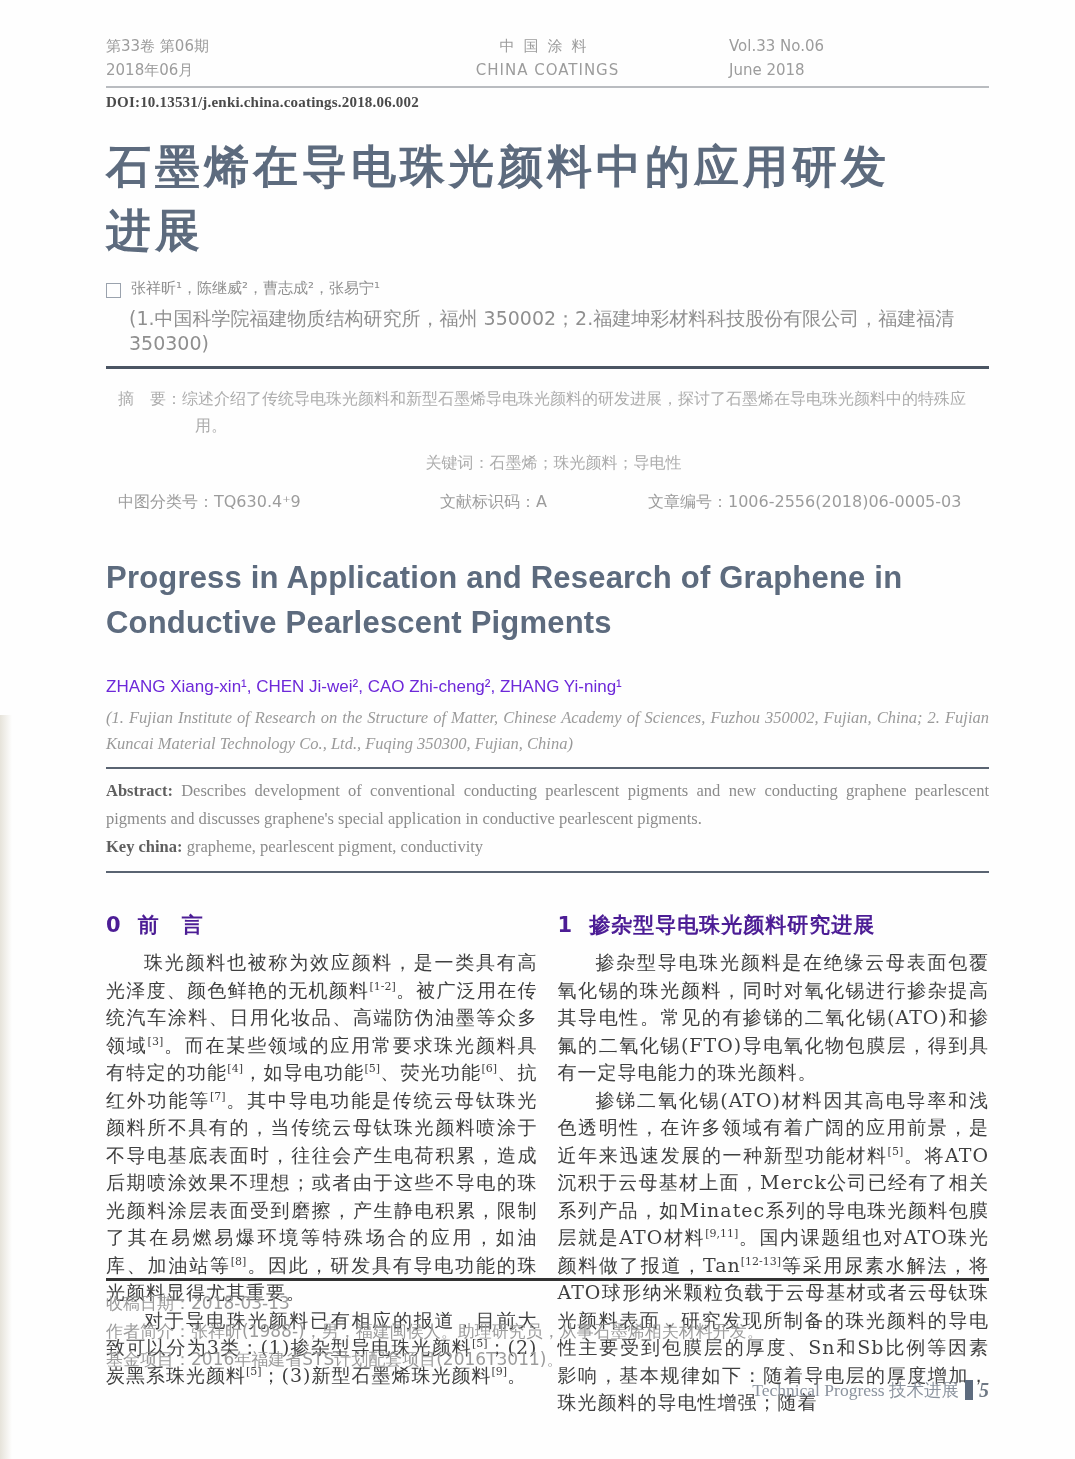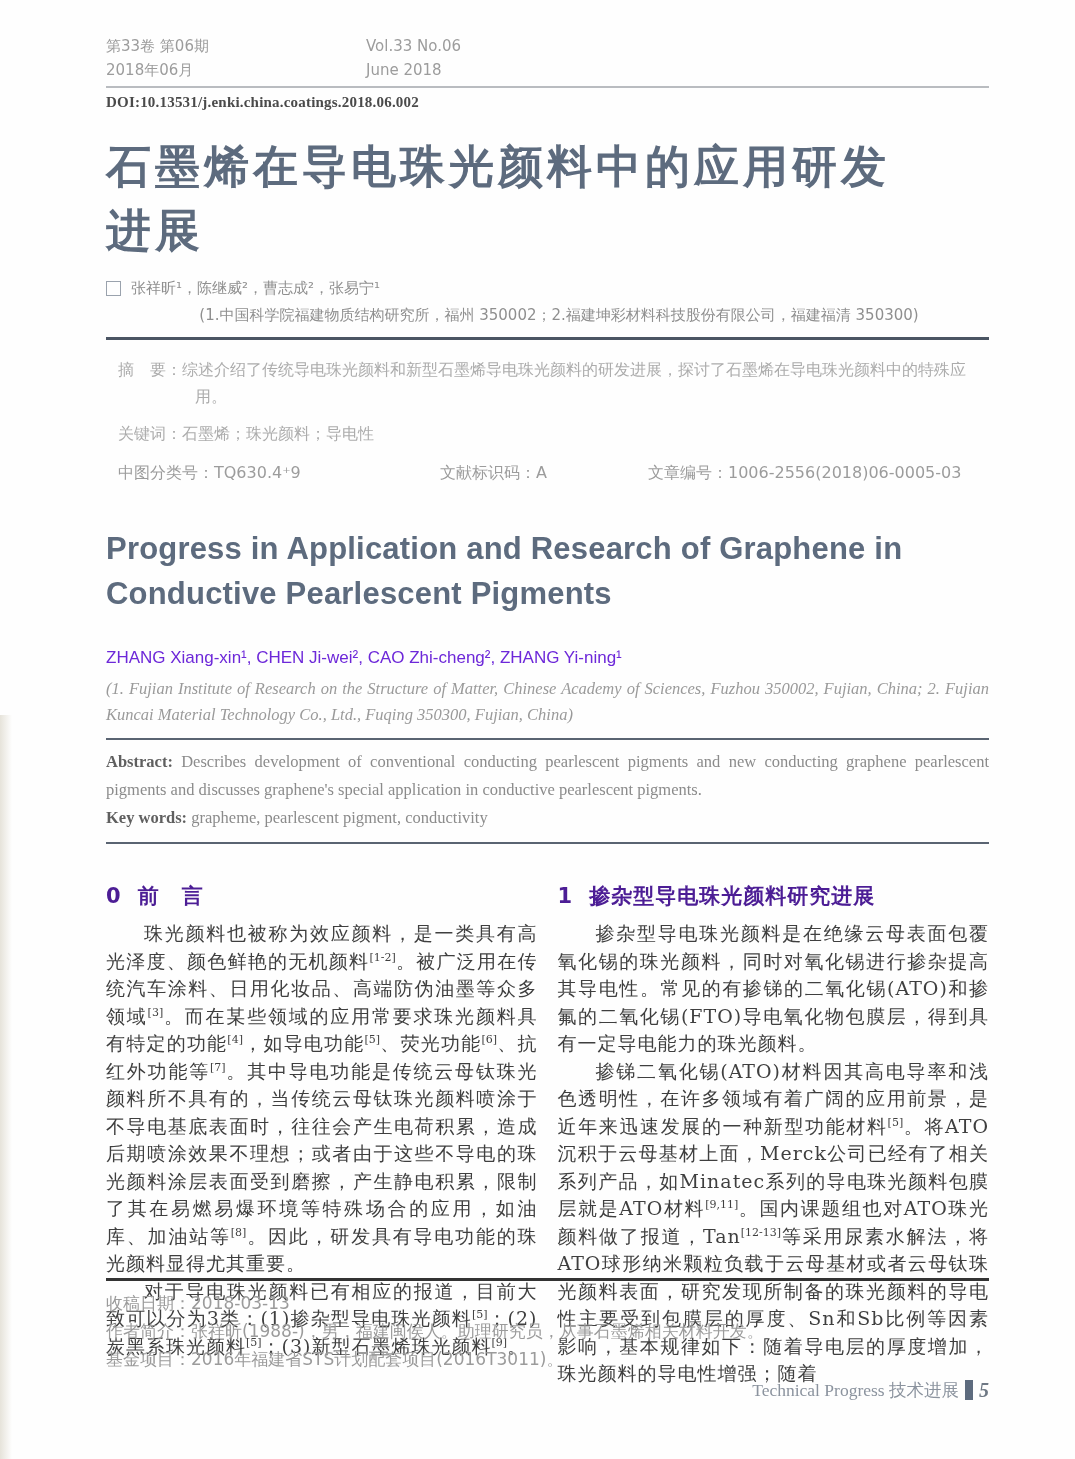--- a/index.html
+++ b/index.html
@@ -24,28 +24,28 @@
   .jheader .hc .cn{letter-spacing:9px;}
   .jheader .hc .en{letter-spacing:1px;}
   .jheader .hr{width:260px;text-align:left;}
   .header-rule{height:2px;background:#b9bcc0;margin-top:4px;}
   .doi{font-family:"Liberation Serif",serif;font-weight:600;color:#4a4a4a;font-size:15px;margin-top:6px;letter-spacing:.2px;}
   
   .title-cn{
     margin:24px 0 0 0;color:#5d6b7e;font-weight:700;
     font-size:45px;line-height:64px;letter-spacing:4px;
   }
-  .authors-cn{margin-top:16px;color:#8f8f8f;font-size:15px;display:flex;align-items:center;gap:10px;}
+  .authors-cn{margin-top:16px;color:#8f8f8f;font-size:15px;display:flex;align-items:flex-end;gap:10px;}
   .authors-cn .sq{width:13px;height:13px;border:1.5px solid #9aa2ad;display:inline-block;flex:0 0 auto;}
-  .affil-cn{margin-top:8px;color:#8f8f8f;font-size:15px;padding-left:23px;text-align:center;}
+  .affil-cn{margin-top:8px;color:#8f8f8f;font-size:19px;padding-left:23px;}
   .rule-thick{height:3px;background:#4b5563;margin-top:12px;}
   
   .abs-cn{margin-top:16px;color:#acacac;font-size:16px;line-height:27px;padding-left:12px;}
   .abs-cn .hang{padding-left:77px;text-indent:-77px;}
-  .abs-cn .row2{margin-top:10px;}
+  .abs-cn .row2{margin-top:10px;text-align:center;}
   .clc-row{display:flex;margin-top:12px;color:#9c9c9c;}
   .clc-row .c1{width:322px;}
   .clc-row .c2{width:208px;}
   
   .title-en{
     margin:40px 0 0 0;color:#5d6b7e;font-weight:700;
     font-size:31px;line-height:45px;letter-spacing:.2px;
     font-family:"Liberation Sans",sans-serif;
   }
   .authors-en{margin-top:32px;color:#6d28d9;font-size:17px;font-family:"Liberation Sans",sans-serif;}
@@ -82,20 +82,24 @@
 <body>
 
 <div class="page">
   <div class="edge-shadow"></div>
 
   <div class="jheader">
     <div class="hl">
       <div>第33卷 第06期</div>
       <div>2018年06月</div>
     </div>
+    <div class="hc">
+      <div class="cn">中国涂料</div>
+      <div class="en">CHINA COATINGS</div>
+    </div>
     <div class="hr">
       <div>Vol.33  No.06</div>
       <div>June 2018</div>
     </div>
   </div>
   <div class="header-rule"></div>
   <div class="doi">DOI:10.13531/j.enki.china.coatings.2018.06.002</div>
 
   <h1 class="title-cn"><span>石墨烯在导电珠光颜料中的应用研发</span><br><span>进展</span></h1>
 
@@ -116,21 +120,21 @@
     </div>
   </section>
 
   <h2 class="title-en"><span>Progress in Application and Research of Graphene in</span><br><span>Conductive Pearlescent Pigments</span></h2>
   <div class="authors-en">ZHANG Xiang-xin¹, CHEN Ji-wei², CAO Zhi-cheng², ZHANG Yi-ning¹</div>
   <div class="affil-en">(1. Fujian Institute of Research on the Structure of Matter, Chinese Academy of Sciences, Fuzhou 350002, Fujian, China; 2. Fujian Kuncai Material Technology Co., Ltd., Fuqing 350300, Fujian, China)</div>
   <div class="rule-med"></div>
 
   <section class="abs-en">
     <p><span class="lbl">Abstract:</span><span> Describes development of conventional conducting pearlescent pigments and new conducting graphene pearlescent pigments and discusses graphene's special application in conductive pearlescent pigments.</span></p>
-    <p><span class="lbl">Key words:</span><span> grapheme, pearlescent pigment, conductivity</span></p>
+    <p><span class="lbl">Key china:</span><span> grapheme, pearlescent pigment, conductivity</span></p>
   </section>
   <div class="rule-med"></div>
 
   <div class="columns">
     <div class="col">
       <h3 class="sec-h"><span class="num">0</span><span>前　言</span></h3>
       <p>珠光颜料也被称为效应颜料，是一类具有高光泽度、颜色鲜艳的无机颜料<sup>[1-2]</sup>。被广泛用在传统汽车涂料、日用化妆品、高端防伪油墨等众多领域<sup>[3]</sup>。而在某些领域的应用常要求珠光颜料具有特定的功能<sup>[4]</sup>，如导电功能<sup>[5]</sup>、荧光功能<sup>[6]</sup>、抗红外功能等<sup>[7]</sup>。其中导电功能是传统云母钛珠光颜料所不具有的，当传统云母钛珠光颜料喷涂于不导电基底表面时，往往会产生电荷积累，造成后期喷涂效果不理想；或者由于这些不导电的珠光颜料涂层表面受到磨擦，产生静电积累，限制了其在易燃易爆环境等特殊场合的应用，如油库、加油站等<sup>[8]</sup>。因此，研发具有导电功能的珠光颜料显得尤其重要。</p>
       <p>对于导电珠光颜料已有相应的报道，目前大致可以分为3类：(1)掺杂型导电珠光颜料<sup>[5]</sup>；(2)炭黑系珠光颜料<sup>[5]</sup>；(3)新型石墨烯珠光颜料<sup>[9]</sup>。</p>
     </div>
     <div class="col">

